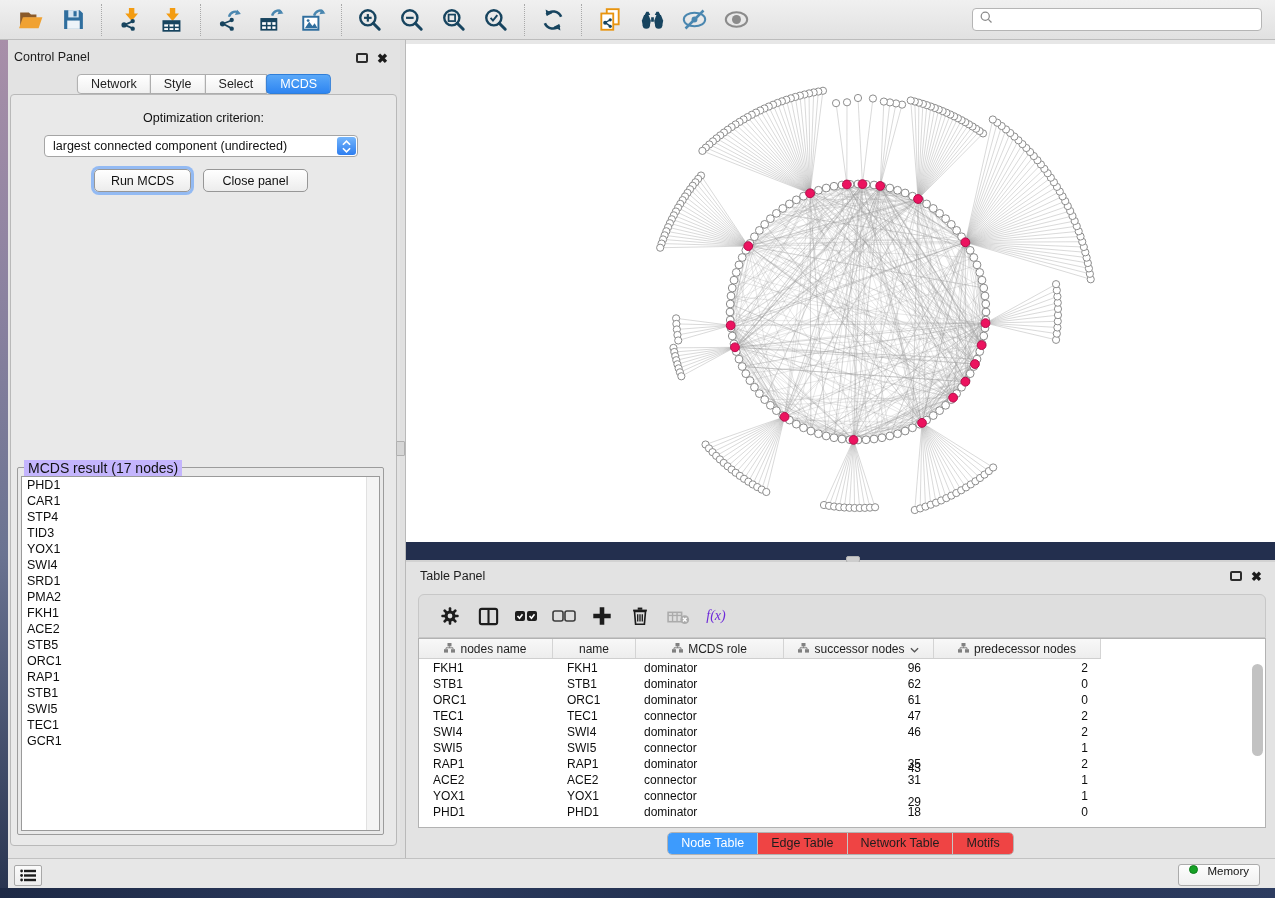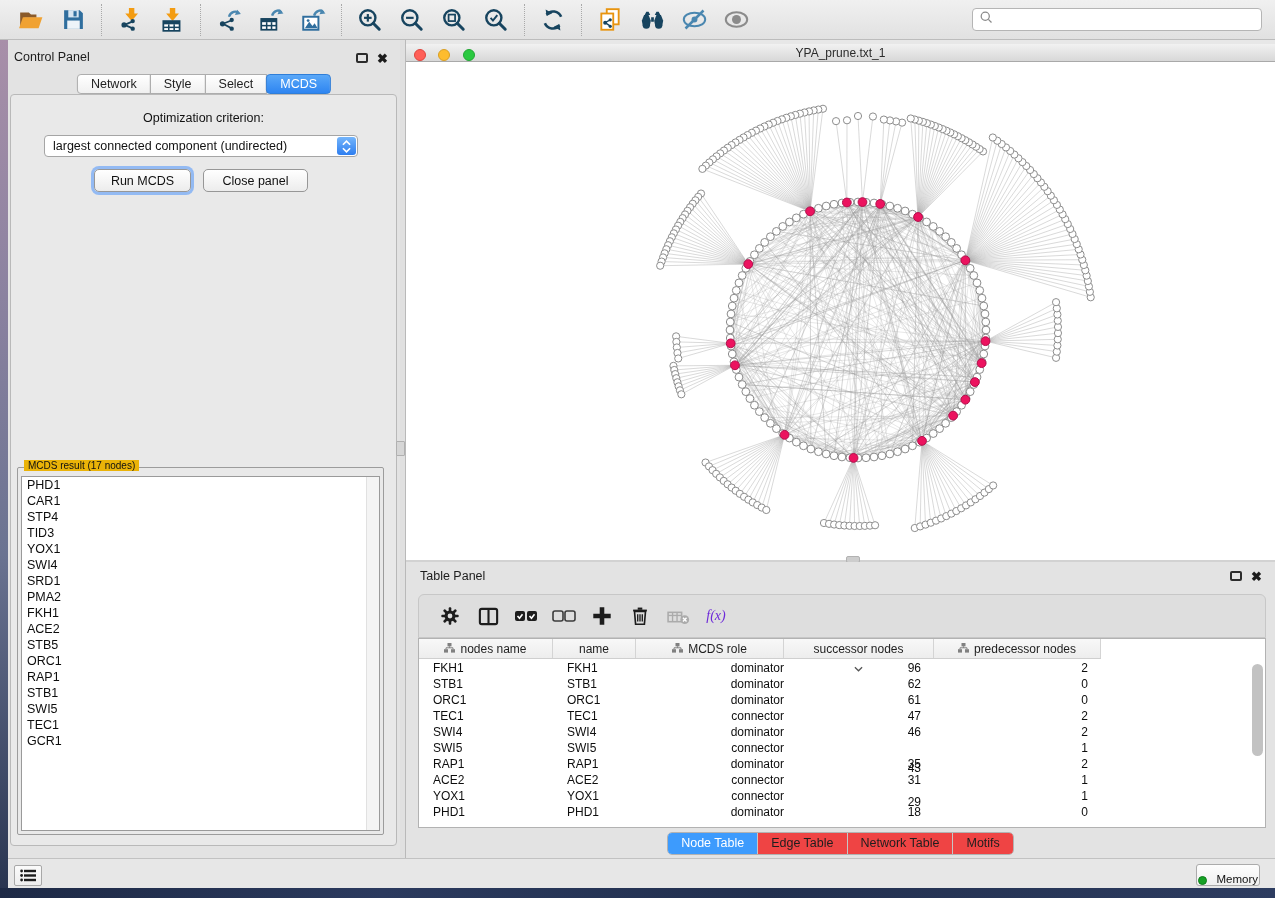--- a/index.html
+++ b/index.html
@@ -47,22 +47,22 @@
     background:linear-gradient(#74b5fb,#2e7ef0); display:flex; flex-direction:column;
     align-items:center; justify-content:center; gap:1px; }
   #opt-stepper svg { display:block; }
   .cp-btn { top:74px; height:23px; background:linear-gradient(#ffffff,#ececec);
     border:1px solid #979797; border-radius:5px; font-size:12.5px; color:#111;
     display:flex; align-items:center; justify-content:center; }
   #run-btn { left:83px; width:97px; box-shadow:0 0 0 3px rgba(90,155,250,.6); }
   #closepanel-btn { left:192px; width:105px; }
   #mcds-group { left:6px; top:372px; width:367px; height:368px;
     border:1px solid #9c9c9c; border-radius:2px; }
-  #mcds-group-label { position:absolute; left:6px; top:-8px; background:#eab308;
-    padding:0 4px; font-size:10px; color:#111; }
+  #mcds-group-label { position:absolute; left:6px; top:-8px; background:#c4b5fd;
+    padding:0 4px; font-size:14px; color:#111; }
   #mcds-list { position:absolute; left:3px; top:8px; width:359px; height:355px;
     background:#fff; border:1px solid #9a9a9a; overflow:hidden; }
   #mcds-scroll { position:absolute; right:0; top:0; bottom:0; width:13px;
     background:#f4f4f4; border-left:1px solid #e1e1e1; }
   .mcds-item { font-size:12.5px; line-height:16px; padding-left:5px; color:#0d0d0d; }
   .mcds-item:first-child { padding-top:2px; }
 
   
   #v-divider { left:400px; top:40px; width:6px; height:818px; background:#e0e0e0; border-right:1px solid #b9b9b9; }
   #v-grip { left:396px; top:441px; width:9px; height:15px; background:#d6d6d6; border:1px solid #b0b0b0;
@@ -94,39 +94,39 @@
   #tp-table { left:12px; top:76px; width:848px; height:190px; background:#fff;
     border:1px solid #b2b2b2; overflow:hidden; }
   #tbl-header { display:flex; height:20px; background:linear-gradient(#f8f8f8,#ededed);
     border-bottom:1px solid #cfcfcf; width:682px; }
   .th { display:flex; align-items:center; justify-content:center; gap:5px;
     border-right:1px solid #d4d4d4; font-size:12px; color:#1e1e1e; }
   #tbl-rows { position:absolute; left:0; top:21px; right:16px; bottom:0; }
   .trow { display:flex; height:16px; align-items:center; }
   .td { font-size:12px; color:#0e0e0e; overflow:hidden; white-space:nowrap; }
   .td.l { padding-left:14px; }
-  .td.role { padding-left:8px;text-align:right; }
+  .td.role { padding-left:8px; }
   .td.num { text-align:right; padding-right:13px; }
   #tbl-scroll { position:absolute; right:2px; top:25px; width:11px; height:92px;
     background:#c2c2c2; border-radius:6px; }
   #tp-tabs { left:0; right:0; top:270px; display:flex; justify-content:center; }
   #tp-tabs-inner { display:flex; background:#fff; border:1px solid #b2b2b2; border-radius:5px; overflow:hidden; }
   .tp-tab { height:21px; line-height:21px; padding:0 13px; font-size:12.5px; color:#1e1e1e;
     border-left:1px solid #c6c6c6; background:#ef4444; }
   .tp-tab:first-child { border-left:none; }
   .tp-tab.active { background:#3d9bfd; color:#fff; }
 
   
   #status-bar { left:8px; top:858px; width:1267px; height:30px; background:#e7e7e7;
     border-top:1px solid #c2c2c2; }
   #list-btn { left:6px; top:6px; width:28px; height:21px; background:linear-gradient(#fbfbfb,#eeeeee);
     border:1px solid #a8a8a8; border-radius:2px; display:flex; align-items:center; justify-content:center; }
-  #memory-btn { right:15px; top:5px; height:22px; padding:0 1px;
+  #memory-btn { right:15px; top:5px; height:22px; padding:0 10px;
     background:linear-gradient(#fdfdfd,#f0f0f0); border:1px solid #ababab; border-radius:3px;
-    display:flex; align-items:flex-end; gap:9px; font-size:11.5px; color:#111; }
+    display:flex; align-items:flex-start; gap:9px; font-size:11.5px; color:#111; }
   #memory-dot { width:9px; height:9px; border-radius:50%; background:#16a125; border:1px solid #0d7d1a; }
 </style>
 </head>
 <body>
 
 <div id="toolbar" class="abs">
   <div class="tb-icon">
     <svg width="26" height="26" viewBox="0 0 24 24">
         <path d="M2 5h8l2 2h5v3H6L3 19H2z" fill="#8a5a2a"></path>
         <path d="M4.5 9.5h18l-3.5 10H1z" fill="#f0a232"></path>
@@ -336,28 +336,20 @@
         </div>
     </div>
   </div>
 </div>
 
 <div id="v-divider" class="abs"></div>
 <div id="v-grip" class="abs"></div>
 <div id="right-gap" class="abs"></div>
 
 <div id="net-window" class="abs">
-  <div id="net-titlebar">
-    <span id="tl-wrap">
-      <span class="traffic" style="background:#ff5f57;border:1px solid #df443d;"></span>
-      <span class="traffic" style="background:#febc2e;border:1px solid #d99f23;"></span>
-      <span class="traffic" style="background:#2ac940;border:1px solid #22a734;"></span>
-    </span>
-    <span id="net-title">YPA_prune.txt_1</span>
-  </div>
   <div id="net-canvas">
     <svg id="graph-svg" width="869" height="498" viewBox="0 0 869 498">
         <line x1="559.3498326970143" y1="198.28620351807655" x2="512.0923600365941" y2="154.98270811405735" stroke="#8d8d8d" stroke-width="1.05" opacity="0.33"></line>
         <line x1="559.3498326970143" y1="198.28620351807655" x2="474.2269667413671" y2="141.94460761443736" stroke="#8d8d8d" stroke-width="1.05" opacity="0.33"></line>
         <line x1="559.3498326970143" y1="198.28620351807655" x2="324.701197392861" y2="281.37964329825957" stroke="#8d8d8d" stroke-width="1.05" opacity="0.33"></line>
         <line x1="559.3498326970143" y1="198.28620351807655" x2="447.5328644220798" y2="395.9220258584443" stroke="#8d8d8d" stroke-width="1.05" opacity="0.33"></line>
         <line x1="559.3498326970143" y1="198.28620351807655" x2="516" y2="378.8512516844081" stroke="#8d8d8d" stroke-width="1.05" opacity="0.33"></line>
         <line x1="559.3498326970143" y1="198.28620351807655" x2="559.3498326970143" y2="337.71379648192345" stroke="#8d8d8d" stroke-width="1.05" opacity="0.33"></line>
         <line x1="559.3498326970143" y1="198.28620351807655" x2="547.1225376611064" y2="353.64871761393385" stroke="#8d8d8d" stroke-width="1.05" opacity="0.33"></line>
         <line x1="512.0923600365941" y1="154.98270811405735" x2="474.2269667413671" y2="141.94460761443736" stroke="#8d8d8d" stroke-width="1.05" opacity="0.33"></line>
@@ -1378,21 +1370,21 @@
           <span><svg width="11" height="10" viewBox="0 0 11 10">
               <g fill="#808080">
                 <rect x="3.5" y="0" width="4" height="3.4"></rect>
                 <rect x="0" y="6.2" width="4" height="3.4"></rect>
                 <rect x="7" y="6.2" width="4" height="3.4"></rect>
               </g>
               <path d="M5.5 3.4v1.4M2 6.2V4.8h7v1.4" stroke="#808080" fill="none"></path>
             </svg></span>
           <span>MCDS role</span>
         </div>
-        <div class="th" style="width: 150px; flex-direction: column;">
+        <div class="th" style="width: 150px;">
           <span><svg width="11" height="10" viewBox="0 0 11 10">
               <g fill="#808080">
                 <rect x="3.5" y="0" width="4" height="3.4"></rect>
                 <rect x="0" y="6.2" width="4" height="3.4"></rect>
                 <rect x="7" y="6.2" width="4" height="3.4"></rect>
               </g>
               <path d="M5.5 3.4v1.4M2 6.2V4.8h7v1.4" stroke="#808080" fill="none"></path>
             </svg></span>
           <span>successor nodes</span>
           <span><svg width="9" height="6" viewBox="0 0 10 6">

